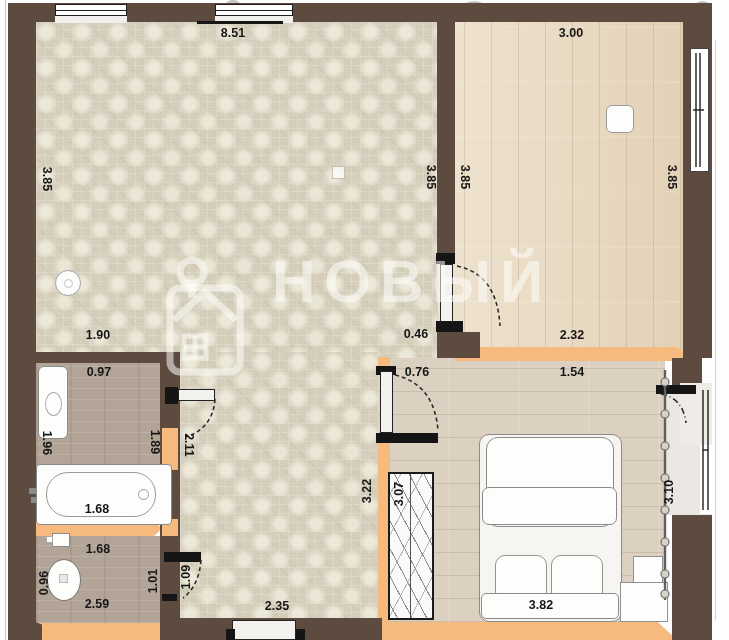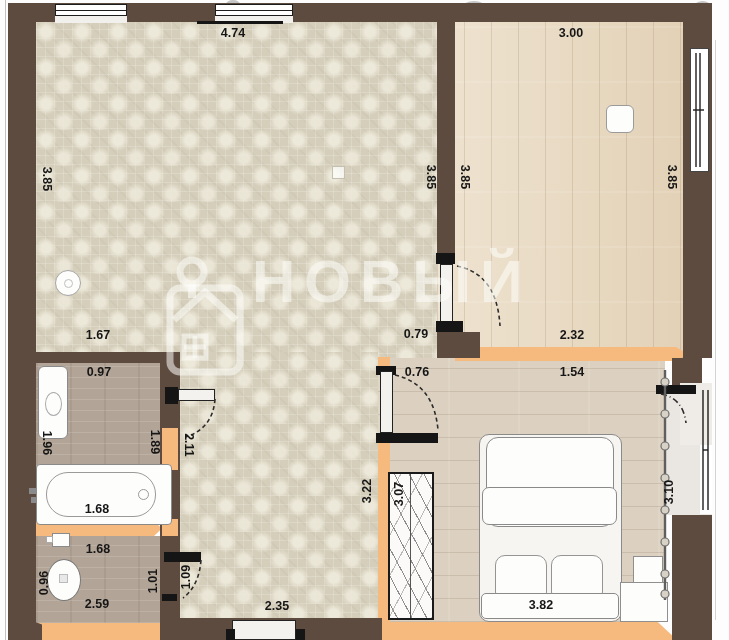--- a/index.html
+++ b/index.html
@@ -40,21 +40,21 @@
        background-image:linear-gradient(0deg, transparent 45%, #1d1d1d 45%, #1d1d1d 55%, transparent 55%);}
   .winsill{position:absolute;background:#f2f0ec;}
   .smudge{position:absolute;background:#8e8e8e;opacity:.5;border-radius:50%;}
   
   .dim{position:absolute;z-index:50;font-weight:700;font-size:12.5px;color:#161616;
        white-space:nowrap;width:36px;text-align:center;letter-spacing:0;}
   .r90{transform:rotate(90deg);}
   .rm90{transform:rotate(-90deg);}
   #wm{position:absolute;left:158px;top:254px;z-index:40;display:flex;align-items:flex-start;
       color:rgba(253,253,250,.55);pointer-events:none;}
-  #wm .txt{margin-left:2px;line-height:.92;}
+  #wm .txt{margin-left:22px;line-height:.92;}
   #wm .l1{font-size:60px;font-weight:700;letter-spacing:9px;}
   #wm .l2{font-size:56px;font-weight:700;letter-spacing:3px;margin-top:4px;}
   #arcs{position:absolute;left:0;top:0;z-index:30;pointer-events:none;}
   .lvl2{z-index:10}.lvl3{z-index:20}.lvl4{z-index:25}
 </style>
 </head>
 <body>
 
 <div id="plan">
 
@@ -206,29 +206,29 @@
       <line x1="37" y1="82" x2="37" y2="104" stroke-width="5"></line>
       <line x1="26" y1="93" x2="48" y2="93" stroke-width="5"></line>
       <circle cx="34" cy="18" r="12"></circle>
       <path d="M34,30 L34,44" stroke-width="8"></path>
     </svg>
     <div class="txt">
       <div class="l1">НОВЫЙ</div>
     </div>
   </div>
 
-  <span class="dim" style="left:215px;top:26px;">4.74</span>
+  <span class="dim" style="left:215px;top:26px;">8.51</span>
   <span class="dim r90" style="left:29px;top:172px;">3.85</span>
   <span class="dim r90" style="left:413px;top:170px;">3.85</span>
-  <span class="dim" style="left:80px;top:328px;">1.67</span>
+  <span class="dim" style="left:80px;top:328px;">1.90</span>
 
   <span class="dim" style="left:553px;top:26px;">3.00</span>
   <span class="dim r90" style="left:447px;top:170px;">3.85</span>
   <span class="dim r90" style="left:654px;top:170px;">3.85</span>
-  <span class="dim" style="left:398px;top:327px;">0.79</span>
+  <span class="dim" style="left:398px;top:327px;">0.46</span>
 
   <span class="dim" style="left:554px;top:328px;">2.32</span>
   <span class="dim" style="left:554px;top:365px;">1.54</span>
   <span class="dim" style="left:399px;top:365px;">0.76</span>
   <span class="dim rm90" style="left:349px;top:484px;">3.22</span>
   <span class="dim rm90" style="left:381px;top:487px;">3.07</span>
   <span class="dim rm90" style="left:651px;top:485px;">3.10</span>
   <span class="dim" style="left:523px;top:598px;">3.82</span>
 
   <span class="dim" style="left:81px;top:365px;">0.97</span>

